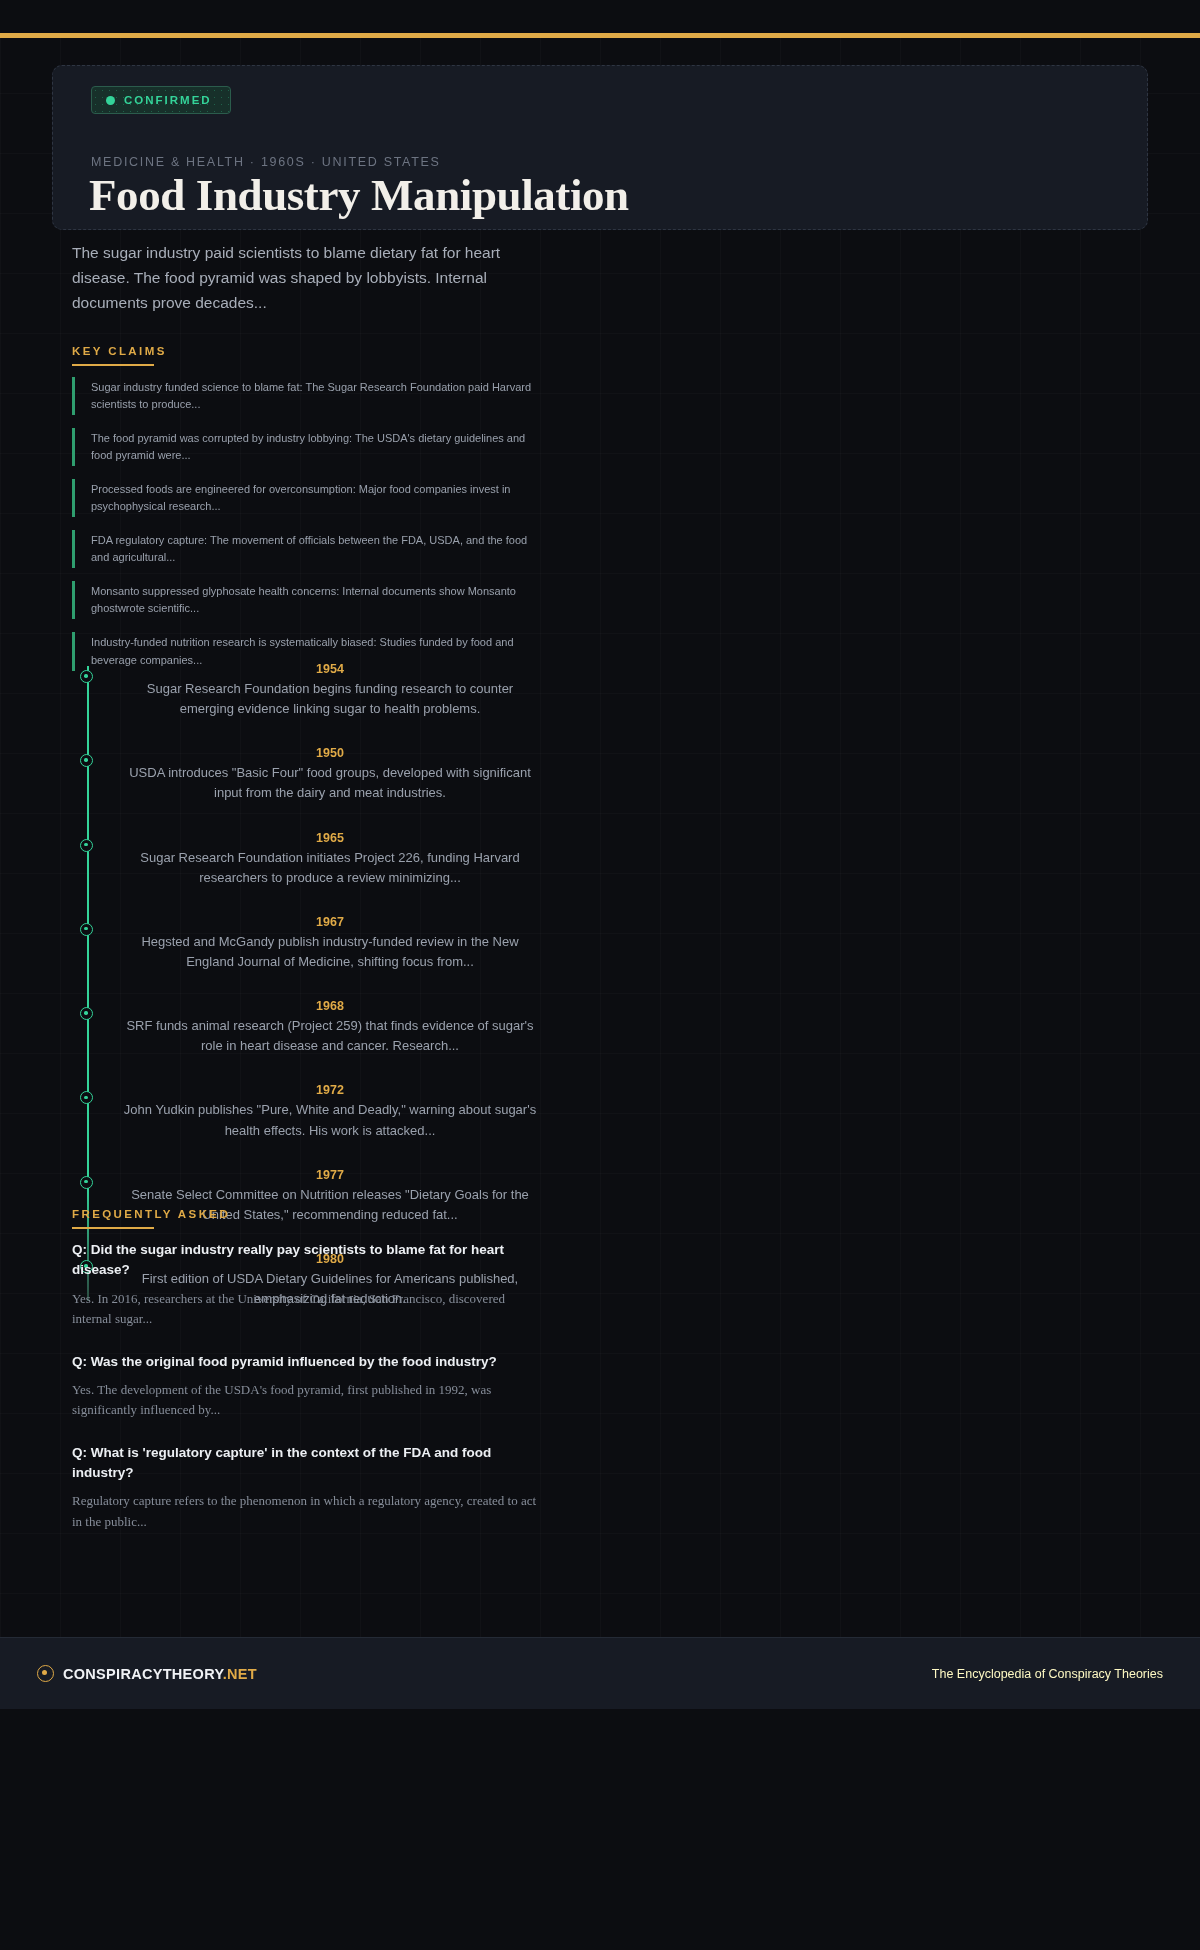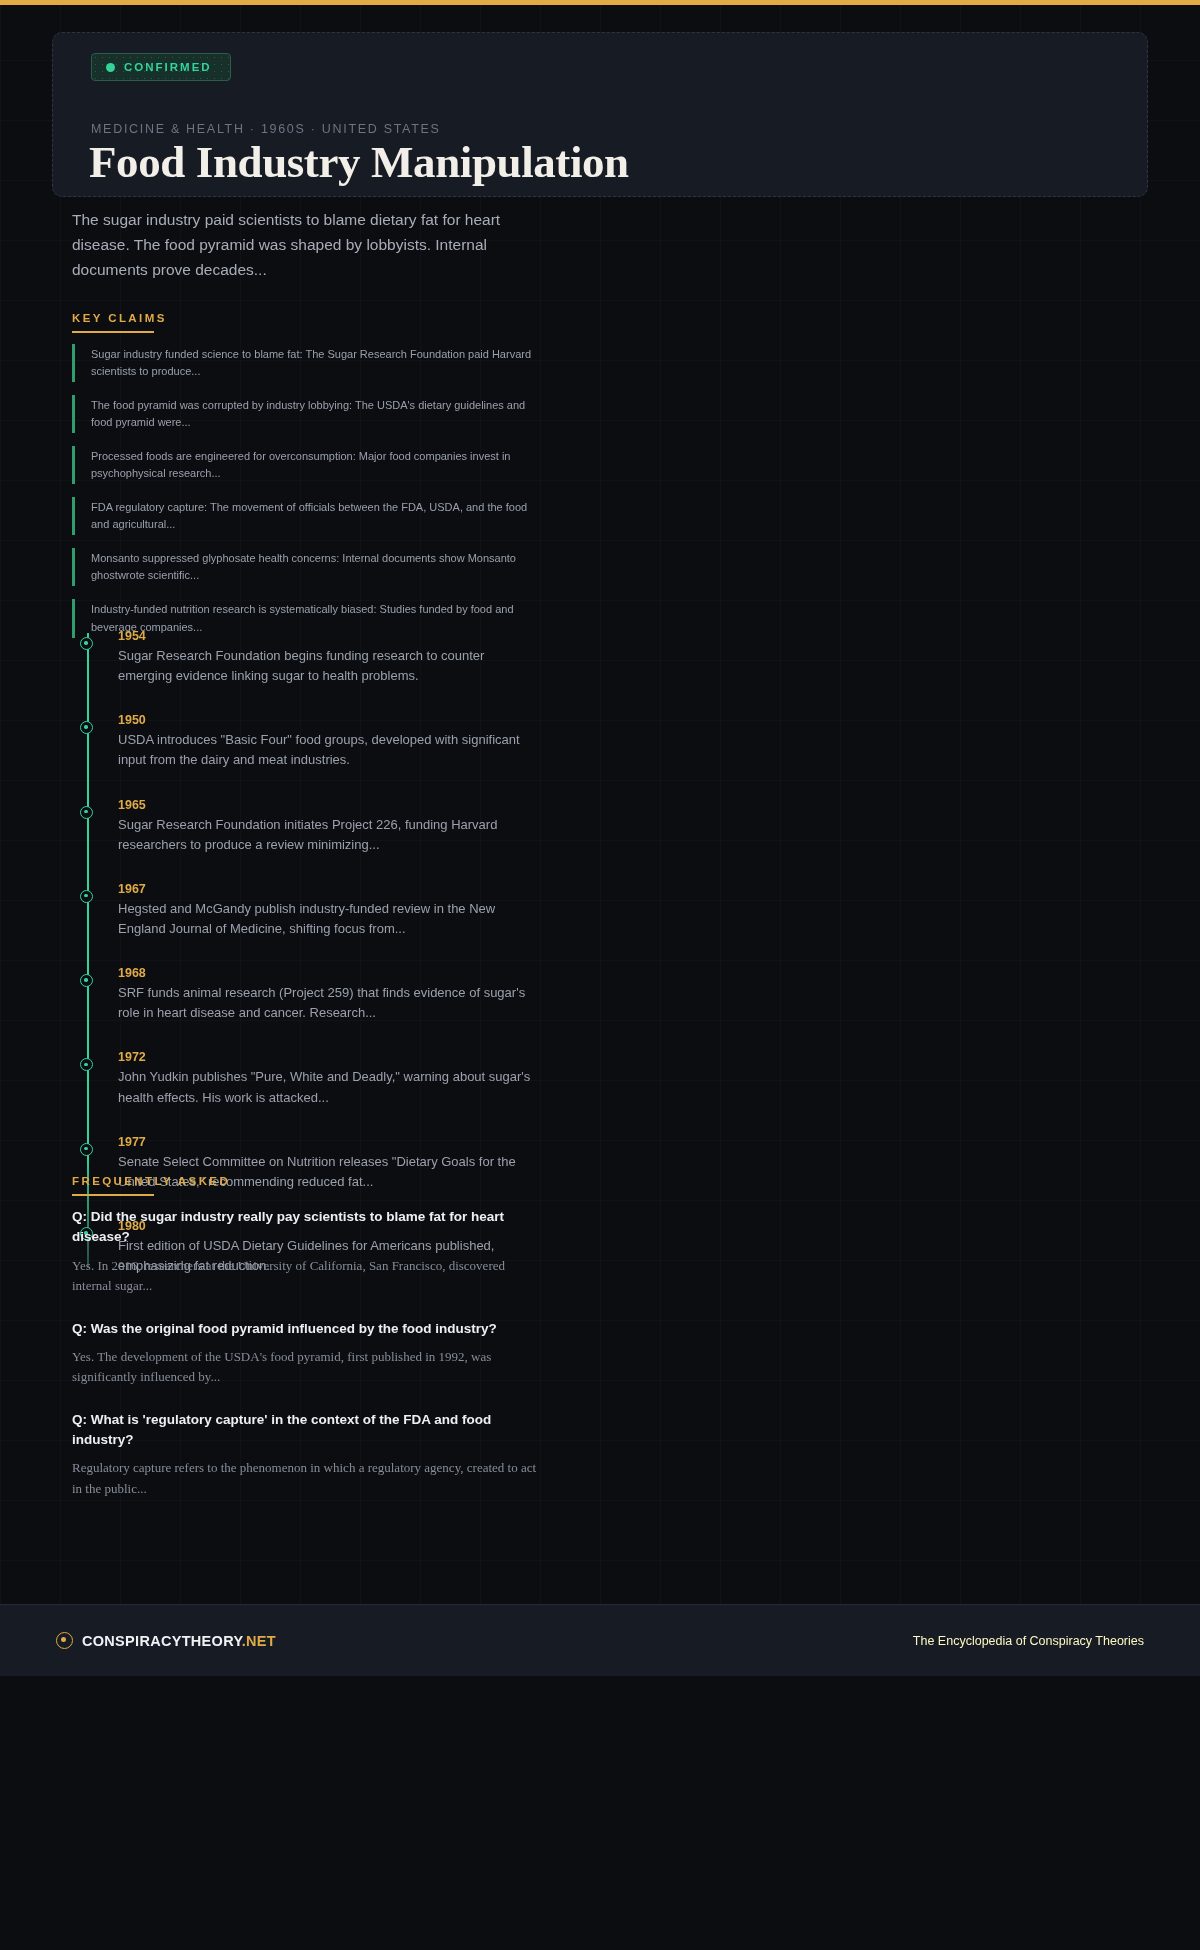--- a/index.html
+++ b/index.html
@@ -15,20 +15,21 @@
   
   .page {
     position:relative;
     width:1200px;
     height:1676px;
     background-color:#0c0d11;
     background-image:
       linear-gradient(to right, rgba(255,255,255,0.018) 1px, transparent 1px),
       linear-gradient(to bottom, rgba(255,255,255,0.018) 1px, transparent 1px);
     background-size:60px 60px;
+    margin-top:33px;
   }
 
   
   .accent-bar {
     position:absolute;
     top:0; left:0;
     width:1200px;
     height:5px;
     background:#e0aa47;
   }
@@ -136,20 +137,21 @@
     line-height:1.55;
     color:#99a0ac;
   }
 
   
   #timeline-section { top:611px; }
   .tl {
     position:relative;
     margin-top:18px;
     padding-left:46px;
+    text-align:center;
   }
   .tl::before {
     content:"";
     position:absolute;
     left:15px;
     top:4px;
     bottom:8px;
     width:1.5px;
     background:linear-gradient(to bottom, #34d399 0%, #34d399 82%, #2b4a40 100%);
   }
@@ -210,21 +212,21 @@
     position:absolute;
     left:0;
     bottom:0;
     width:1200px;
     height:72px;
     background:#171b24;
     border-top:1px solid #242a35;
     display:flex;
     align-items:center;
     justify-content:space-between;
-    padding:0 56px;
+    padding:0 37px;
     gap:24px;
   }
   .brand {
     display:flex;
     align-items:center;
     gap:9px;
   }
   .eye-icon {
     width:17px; height:17px;
     border-radius:50%;

